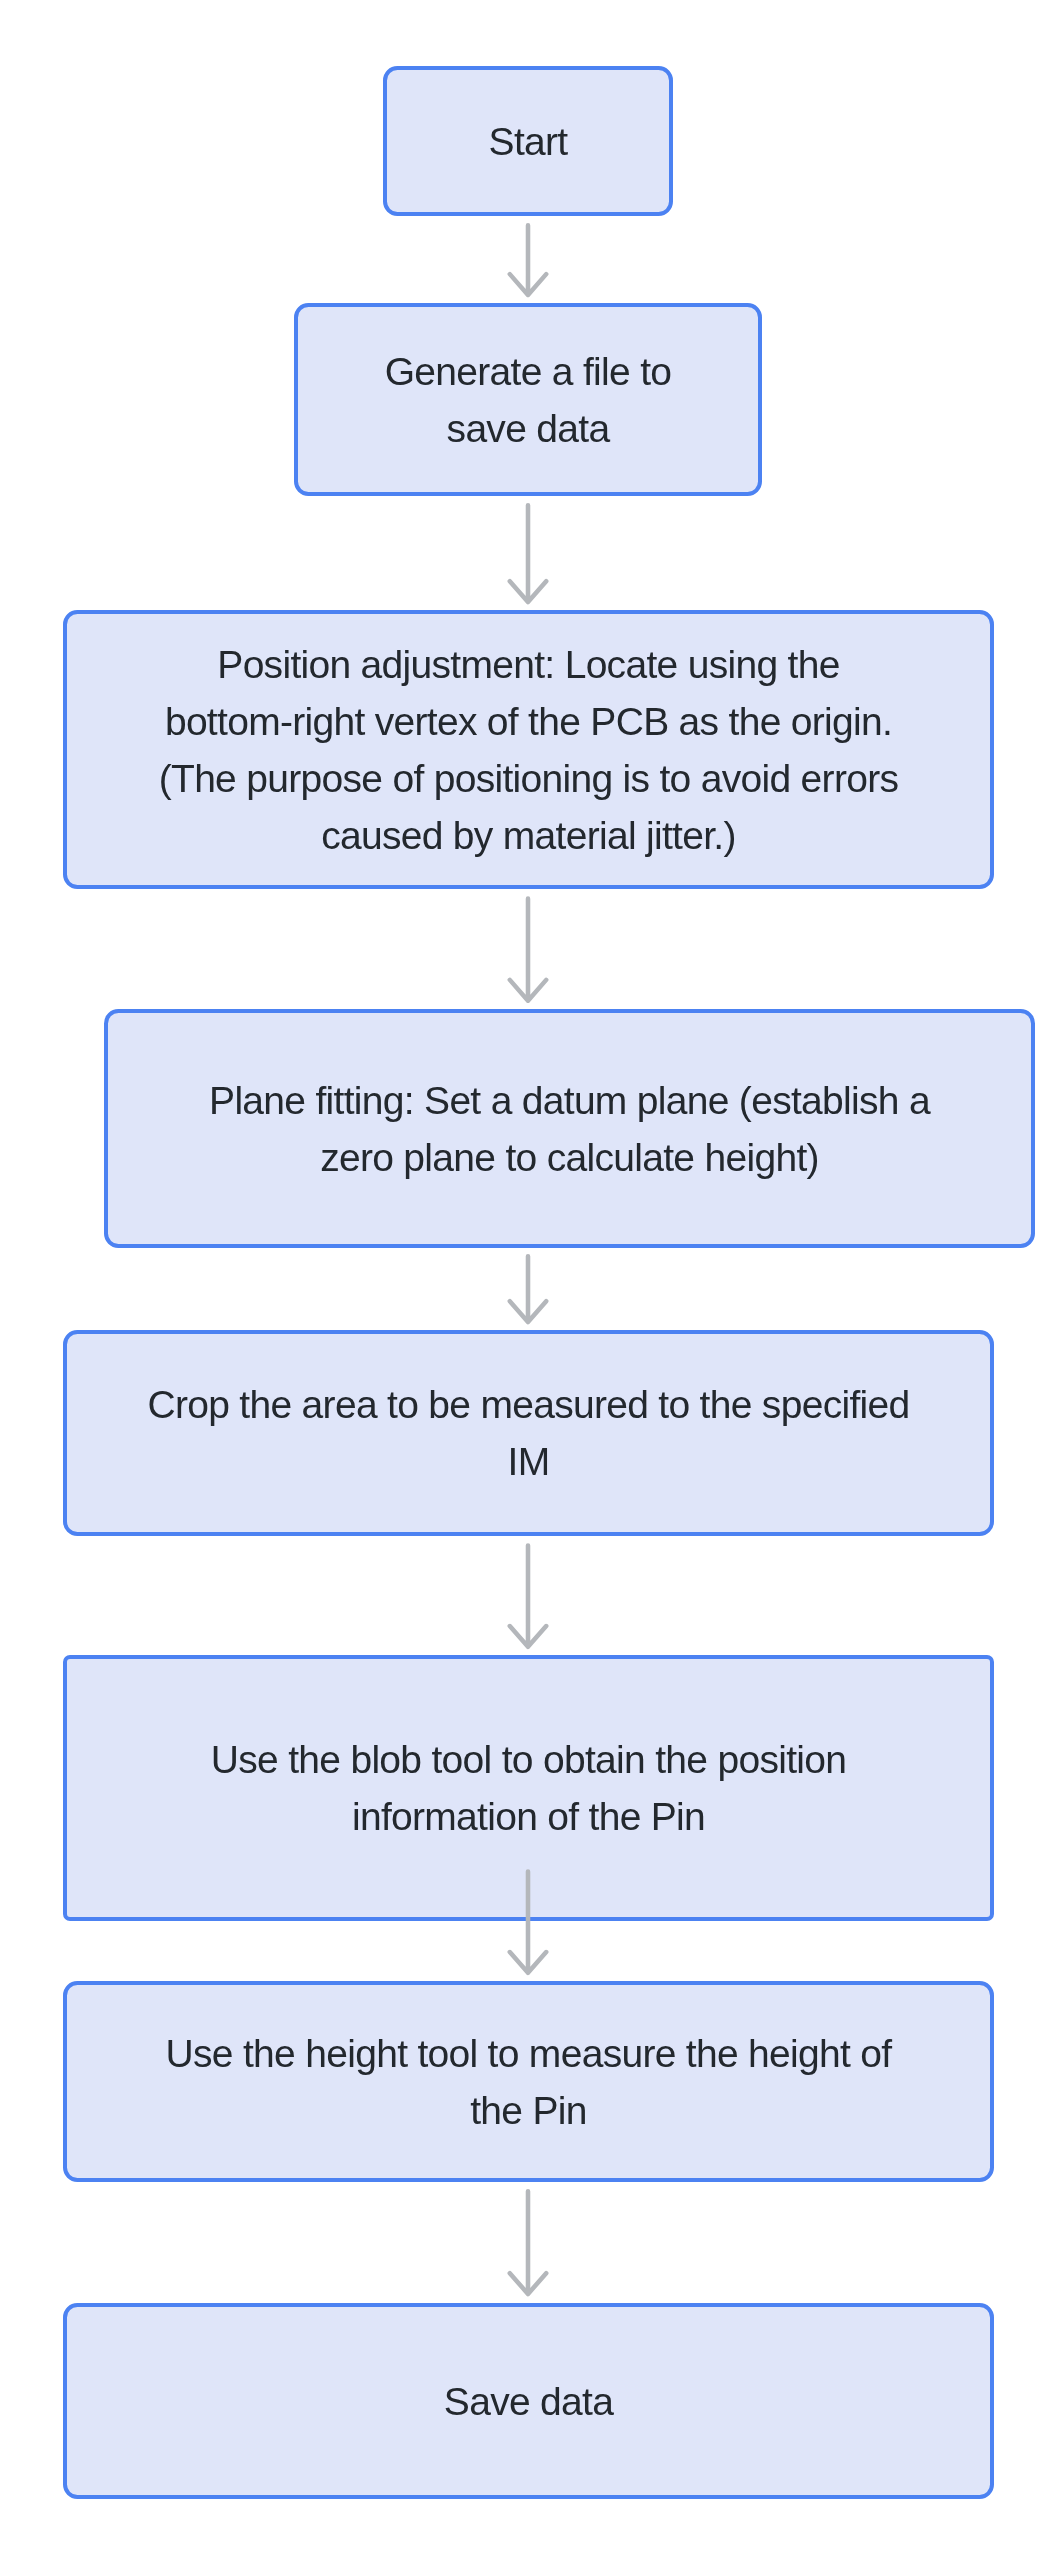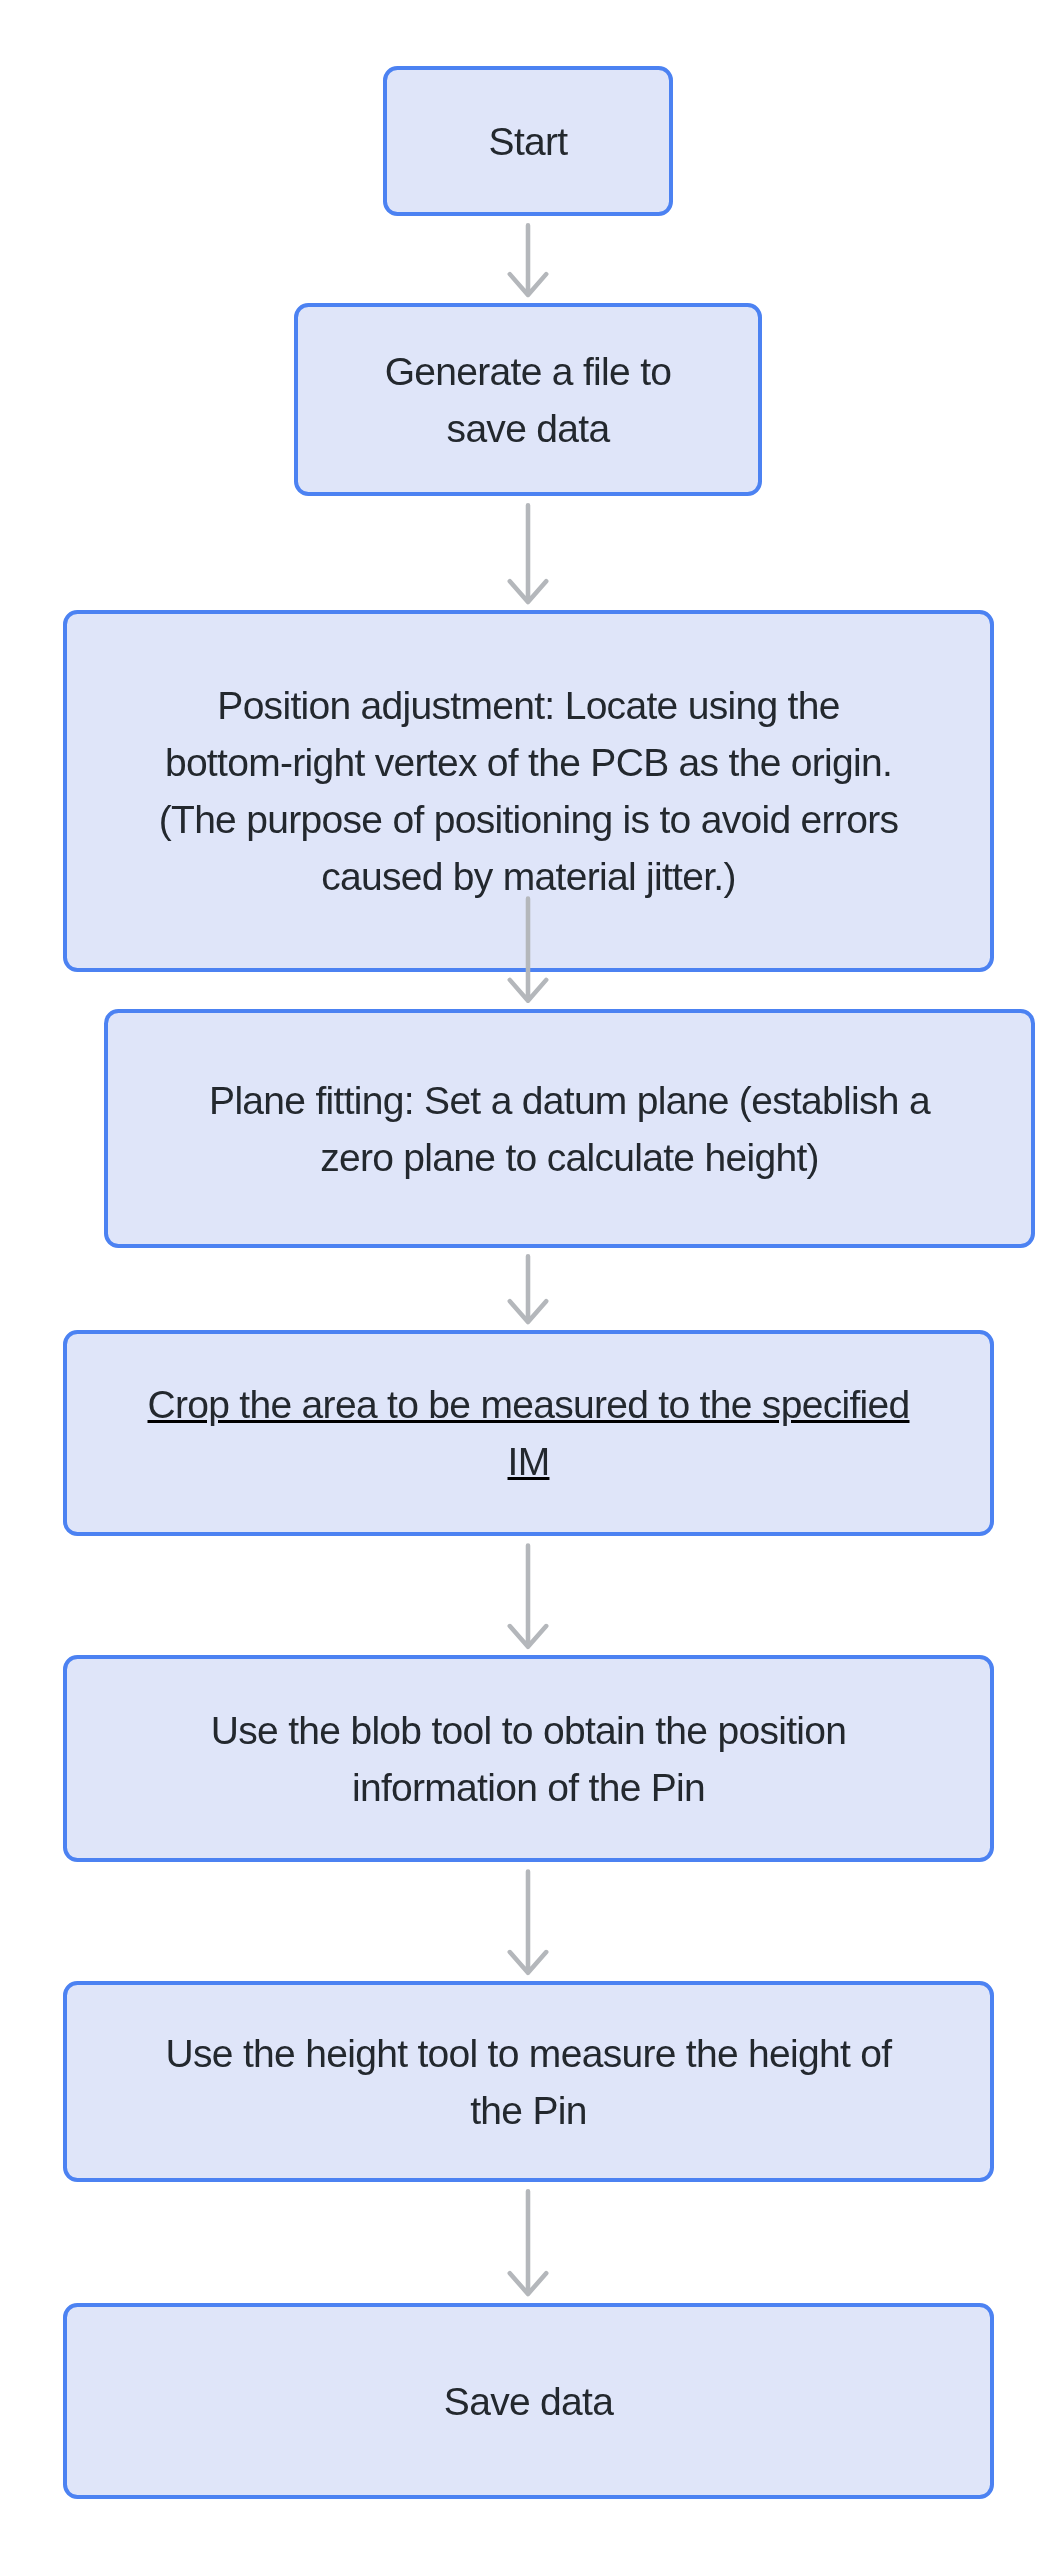--- a/index.html
+++ b/index.html
@@ -33,24 +33,24 @@
   .node-label {
     white-space: pre-line;
     font-size: 39px;
     line-height: 57px;
     letter-spacing: -0.7px;
     color: var(--text);
   }
   
   .n1 { left: 383px; top: 66px;  width: 290px;  height: 150px; }
   .n2 { left: 294px; top: 303px;  width: 468px;  height: 193px; align-items: center; }
-  .n3 { left: 63px;  top: 610px;  width: 931px; height: 362px; }
+  .n3 { left: 63px;  top: 610px;  width: 931px; height: 279px; }
   .n4 { left: 63px;  top: 1009px; width: 931px; height: 239px; margin-left: 41px; }
-  .n5 { left: 63px;  top: 1330px; width: 931px; height: 206px; text-decoration: underline; }
-  .n6 { left: 63px;  top: 1655px; width: 931px; height: 207px; }
+  .n5 { left: 63px;  top: 1330px; width: 931px; height: 206px; }
+  .n6 { left: 63px;  top: 1655px; width: 931px; height: 266px; border-radius: 7px; }
   .n7 { left: 63px;  top: 1981px; width: 931px; height: 201px; }
   .n8 { left: 63px;  top: 2303px; width: 931px; height: 196px; }
   .arrow { position: absolute; left: 502px; width: 52px; }
   .arrow path {
     fill: none;
     stroke: var(--arrow);
     stroke-width: 7;
     stroke-linecap: round;
     stroke-linejoin: round;
   }

